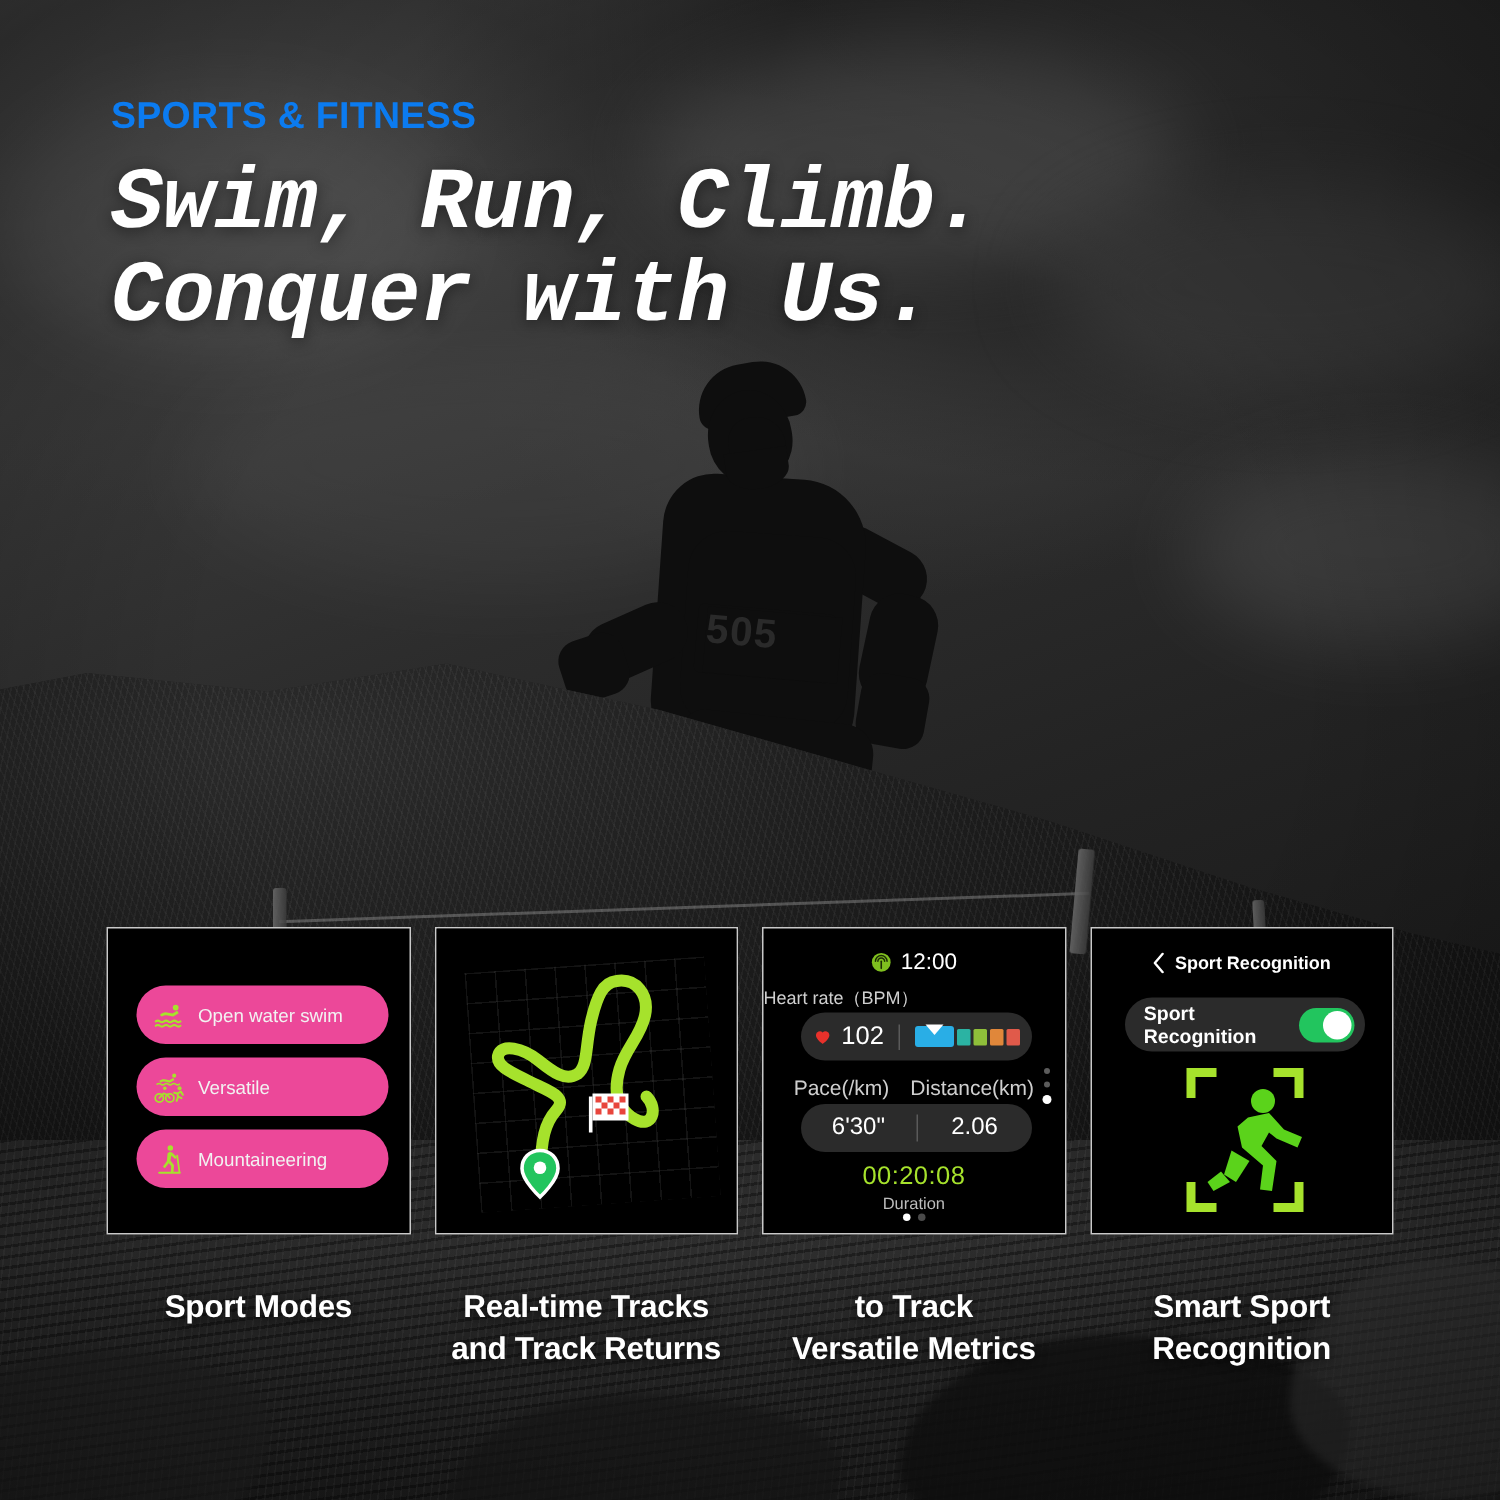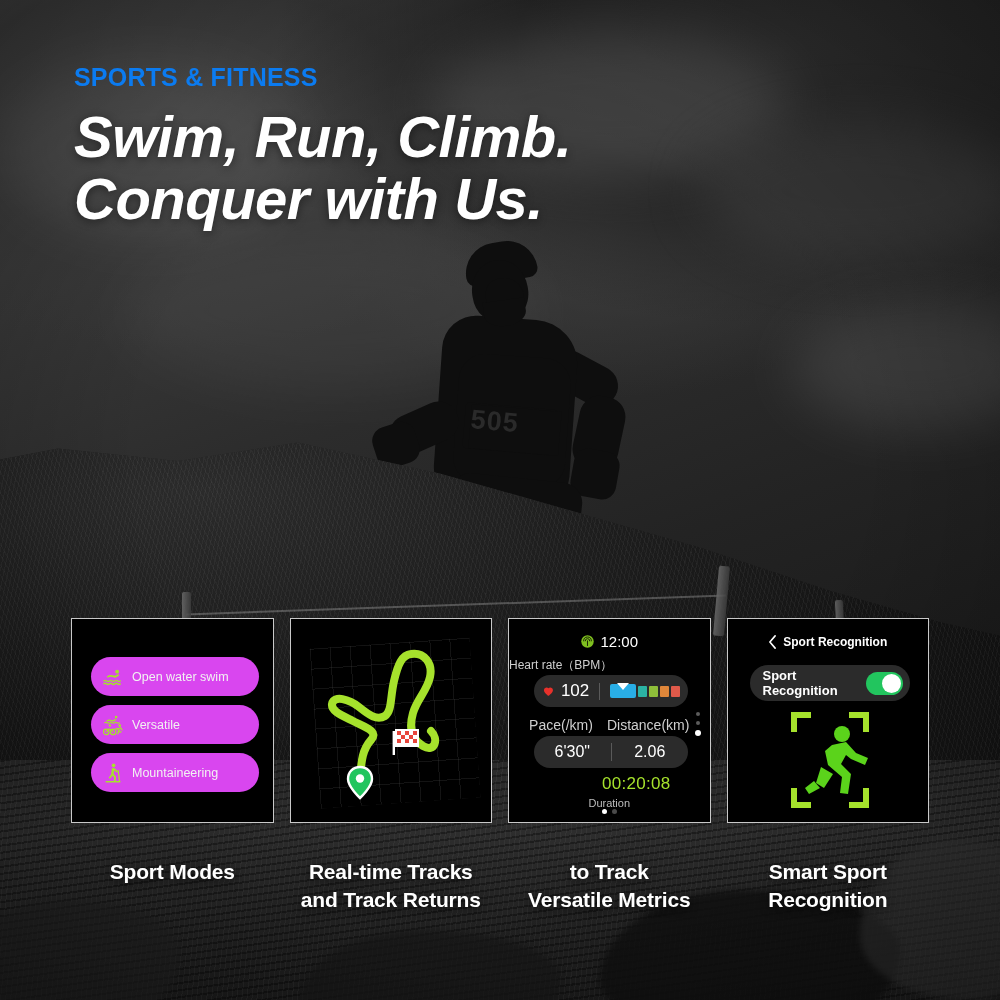--- a/index.html
+++ b/index.html
@@ -88,35 +88,36 @@
   
   .headline{position:absolute;left:74px;top:44px;width:820px;margin-top:20px;}
   .eyebrow{
     font:700 25px/1.1 "Liberation Sans",sans-serif;
     letter-spacing:.2px; margin:0 0 14px 0;
   }
   .title{
     margin:0; color:#fff; font-style:italic; font-weight:700;
     font-size:58px; line-height:1.07; letter-spacing:-.5px;
     text-shadow:0 2px 10px rgba(0,0,0,.45);
+    font-family:Liberation Mono, monospace;
   }
   .title span{display:block;}
 
   
   .cards{position:absolute;left:71px;top:618px;width:858px;display:flex;gap:16px;}
   .card{
     width:204px;height:205px;background:#000;
     border:1px solid #c9c9c9; box-sizing:border-box;
     position:relative;overflow:hidden;
   }
 
   
   .mode-list{position:absolute;left:19px;top:38px;width:168px;display:flex;flex-direction:column;gap:9px;}
   .mode-row{
-    height:39px;background:#d946ef;border-radius:20px;
+    height:39px;background:#ec4899;border-radius:20px;
     display:flex;align-items:center;gap:8px;padding-left:11px;box-sizing:border-box;
   }
   .mode-row .lbl{color:#f2f2f2;font-size:12.5px;white-space:nowrap;}
   .mi{width:22px;height:22px;flex:0 0 22px;}
 
   
   .map{position:absolute;inset:0;background:#000;}
   .grid{position:absolute;left:24px;top:24px;width:160px;height:160px;opacity:.55;
     background:
       repeating-linear-gradient(to right, rgba(120,120,120,.30) 0 1px, rgba(0,0,0,0) 1px 20px),
@@ -136,21 +137,21 @@
   .hr-sep{width:1px;height:17px;background:#5a5a5a;margin:0 4px;}
   .zones{display:flex;align-items:center;gap:2px;}
   .zone{width:9px;height:11px;border-radius:1px;}
   .zone.cur{width:26px;height:14px;position:relative;border-radius:2px;}
   .zone.cur::after{content:"";position:absolute;left:50%;top:-1px;transform:translateX(-50%);
     width:0;height:0;border-left:6px solid transparent;border-right:6px solid transparent;border-top:7px solid #fff;}
   .pd-labels{position:absolute;left:0;top:98px;width:100%;display:flex;justify-content:center;gap:14px;color:#cfcfcf;font-size:14px;}
   .pd-pill{left:25px;top:117px;width:154px;}
   .pd-half{flex:1;text-align:center;color:#fff;font-size:16px;}
   .pd-sep{width:1px;height:18px;background:#5a5a5a;}
-  .dur-val{position:absolute;left:0;top:155px;width:100%;text-align:center;font-size:17px;letter-spacing:.3px;margin-left:27px;}
+  .dur-val{position:absolute;left:0;top:155px;width:100%;text-align:center;font-size:17px;letter-spacing:.3px;}
   .dur-lbl{position:absolute;left:0;top:178px;width:100%;text-align:center;color:#bdbdbd;font-size:11px;}
   .vdots{position:absolute;right:9px;top:93px;display:flex;flex-direction:column;gap:5px;align-items:center;}
   .vdots i{width:4px;height:4px;border-radius:50%;background:#5c5c5c;display:block;}
   .vdots i.on{background:#fff;width:6px;height:6px;}
   .pdots{position:absolute;left:0;bottom:8px;width:100%;display:flex;justify-content:center;gap:5px;}
   .pdots i{width:5px;height:5px;border-radius:50%;background:#4a4a4a;display:block;}
   .pdots i.on{background:#fff;}
 
   
   .sr-head{position:absolute;left:0;top:16px;width:100%;display:flex;justify-content:center;align-items:center;gap:6px;}

